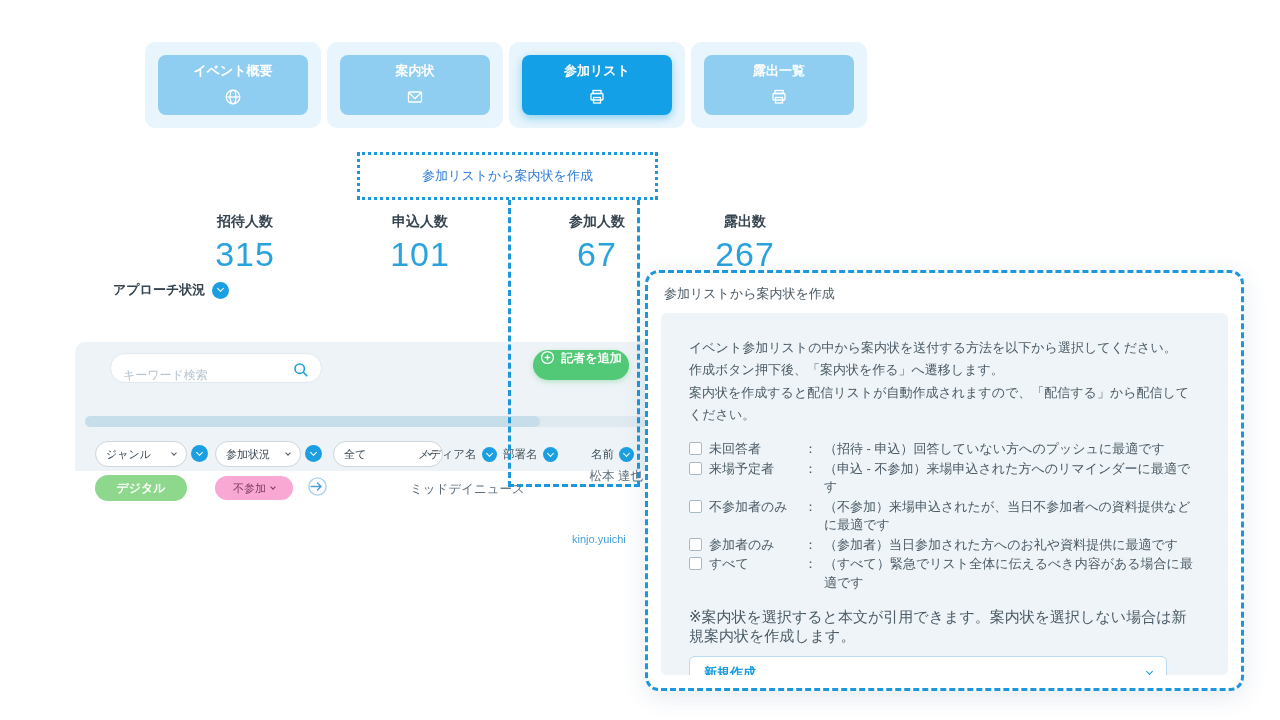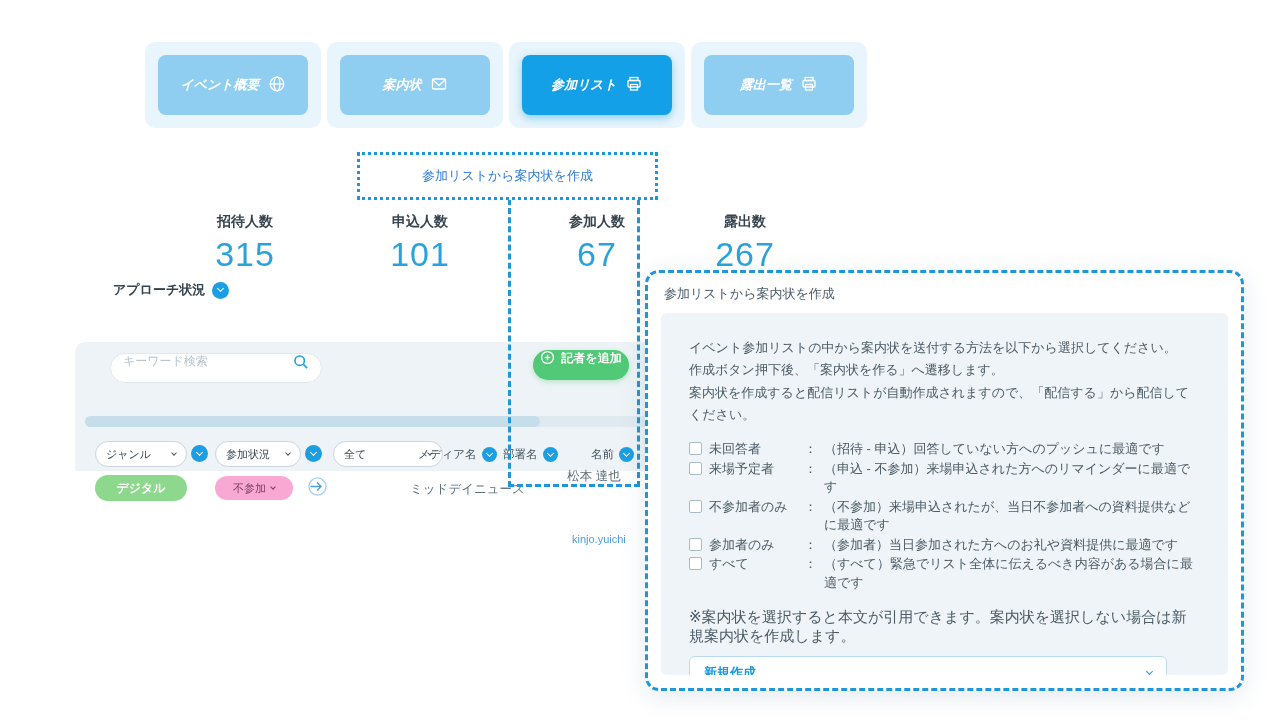--- a/index.html
+++ b/index.html
@@ -2,22 +2,22 @@
 <html><head>
 <meta charset="utf-8">
 <style>
   * { margin:0; padding:0; box-sizing:border-box; }
   html,body { width:1280px; height:720px; background:#fff; font-family:"Liberation Sans","DejaVu Sans",sans-serif; overflow:hidden; position:relative; }
 
   
   .tabs-row { position:absolute; left:145px; top:42px; display:flex; gap:6px; }
   .tab-card { width:176px; height:86px; background:#e9f5fc; border-radius:10px; padding:13px; }
   .tab-btn { width:100%; height:100%; border-radius:8px; background:#8fcef1; color:#fff;
-             font-size:13px; font-weight:bold; display:flex; 
-             align-items:center; justify-content:center; gap:8px; cursor:pointer;font-style:italic; }
+             font-size:13px; font-weight:bold; display:flex; flex-direction:column;
+             align-items:center; justify-content:center; gap:8px; cursor:pointer; }
   .tab-btn.active { background:#14a0e6; box-shadow:0 3px 8px rgba(20,160,230,.45); }
   .tab-icon { display:block; }
 
   
   .callout-box { position:absolute; left:357px; top:152px; width:301px; height:48px;
                  border:3px dotted #1e96db; background:#fff; z-index:60;
                  display:flex; align-items:center; justify-content:center; }
   .callout-link { color:#2f7cd4; font-size:13px; cursor:pointer; }
   .corridor { position:absolute; left:508px; top:199px; width:132px; height:288px;
               border:3px dashed #1e96db; border-top:none; z-index:55; pointer-events:none; }
@@ -35,21 +35,21 @@
           border-bottom:1.7px solid currentColor; transform:rotate(45deg); }
   .chev-badge { width:17px; height:17px; border-radius:50%; background:#1b9fe2;
                 display:inline-flex; align-items:center; justify-content:center; flex:none; }
   .chev-badge .chev { border-color:#fff; margin-top:-3px; }
   .chev-badge.sm { width:15px; height:15px; }
 
   
   .panel { position:absolute; left:75px; top:342px; width:1165px; height:163px;
            background:#edf3f6; border-radius:10px 10px 0 0; z-index:10; }
   .search { position:absolute; left:35px; top:11px; width:212px; height:30px; background:#fff;
-            border:1px solid #e2e9ee; border-radius:16px; display:flex; align-items:flex-start;
+            border:1px solid #e2e9ee; border-radius:16px; display:flex; align-items:flex-end;
             padding:0 12px; gap:8px; }
   .search input { border:none; outline:none; flex:1; font-size:12px; color:#4c5b66;
                   font-family:inherit; background:transparent; }
   .search input::placeholder { color:#b6c5cf; }
   .add-btn { position:absolute; left:458px; top:8px; width:96px; height:30px; border-radius:16px;
              background:#52c977; color:#fff; font-size:12px; font-weight:bold;
              display:flex; align-items:flex-start; justify-content:center; gap:6px; cursor:pointer;
              box-shadow:0 2px 5px rgba(82,201,119,.35); }
   .scrollbar { position:absolute; left:10px; top:74px; width:1145px; height:11px;
                background:#dfeaf0; border-radius:6px; }
@@ -70,21 +70,21 @@
   .row-bg { position:absolute; top:129px; left:0; width:1165px; height:34px; background:#fff; }
   .genre-pill { position:absolute; left:20px; top:133px; width:92px; height:26px; background:#8ed88e;
                 border-radius:13px; color:#fff; font-weight:bold; font-size:12px;
                 display:flex; align-items:center; justify-content:center; }
   .status-pill { position:absolute; left:140px; top:134px; width:78px; height:24px; background:#f9a8d4;
                  border-radius:12px; color:#7c3d5d; font-size:11px;
                  display:flex; align-items:center; justify-content:center; gap:5px; cursor:pointer; }
   .status-pill .chev { width:4px; height:4px; margin-top:-2px; }
   .arrow-icon { position:absolute; left:232px; top:134px; cursor:pointer; }
   .media-name { position:absolute; left:335px; top:139px; font-size:12.5px; color:#5d6d79; }
-  .person-name { position:absolute; left:470px; top:126px; width:98px; text-align:center;
+  .person-name { position:absolute; left:470px; top:126px; width:98px; text-align:right;
                  font-size:12.5px; color:#5d6d79; }
   .person-email { position:absolute; left:497px; top:147px; font-size:11px; color:#4a9fd8;margin-top:44px; }
 
   
   .modal { position:absolute; left:645px; top:270px; width:599px; height:421px; background:#fff;
            border:3px dashed #1e96db; border-radius:14px; z-index:100;
            box-shadow:0 6px 24px rgba(40,90,130,.12); }
   .modal-title { padding:12px 16px 10px; font-size:13px; color:#4c5b66; }
   .modal-inner { margin:0 13px 13px; background:#eef4f7; border-radius:6px;
                  padding:24px 28px 18px; height:362px; overflow:hidden; }

